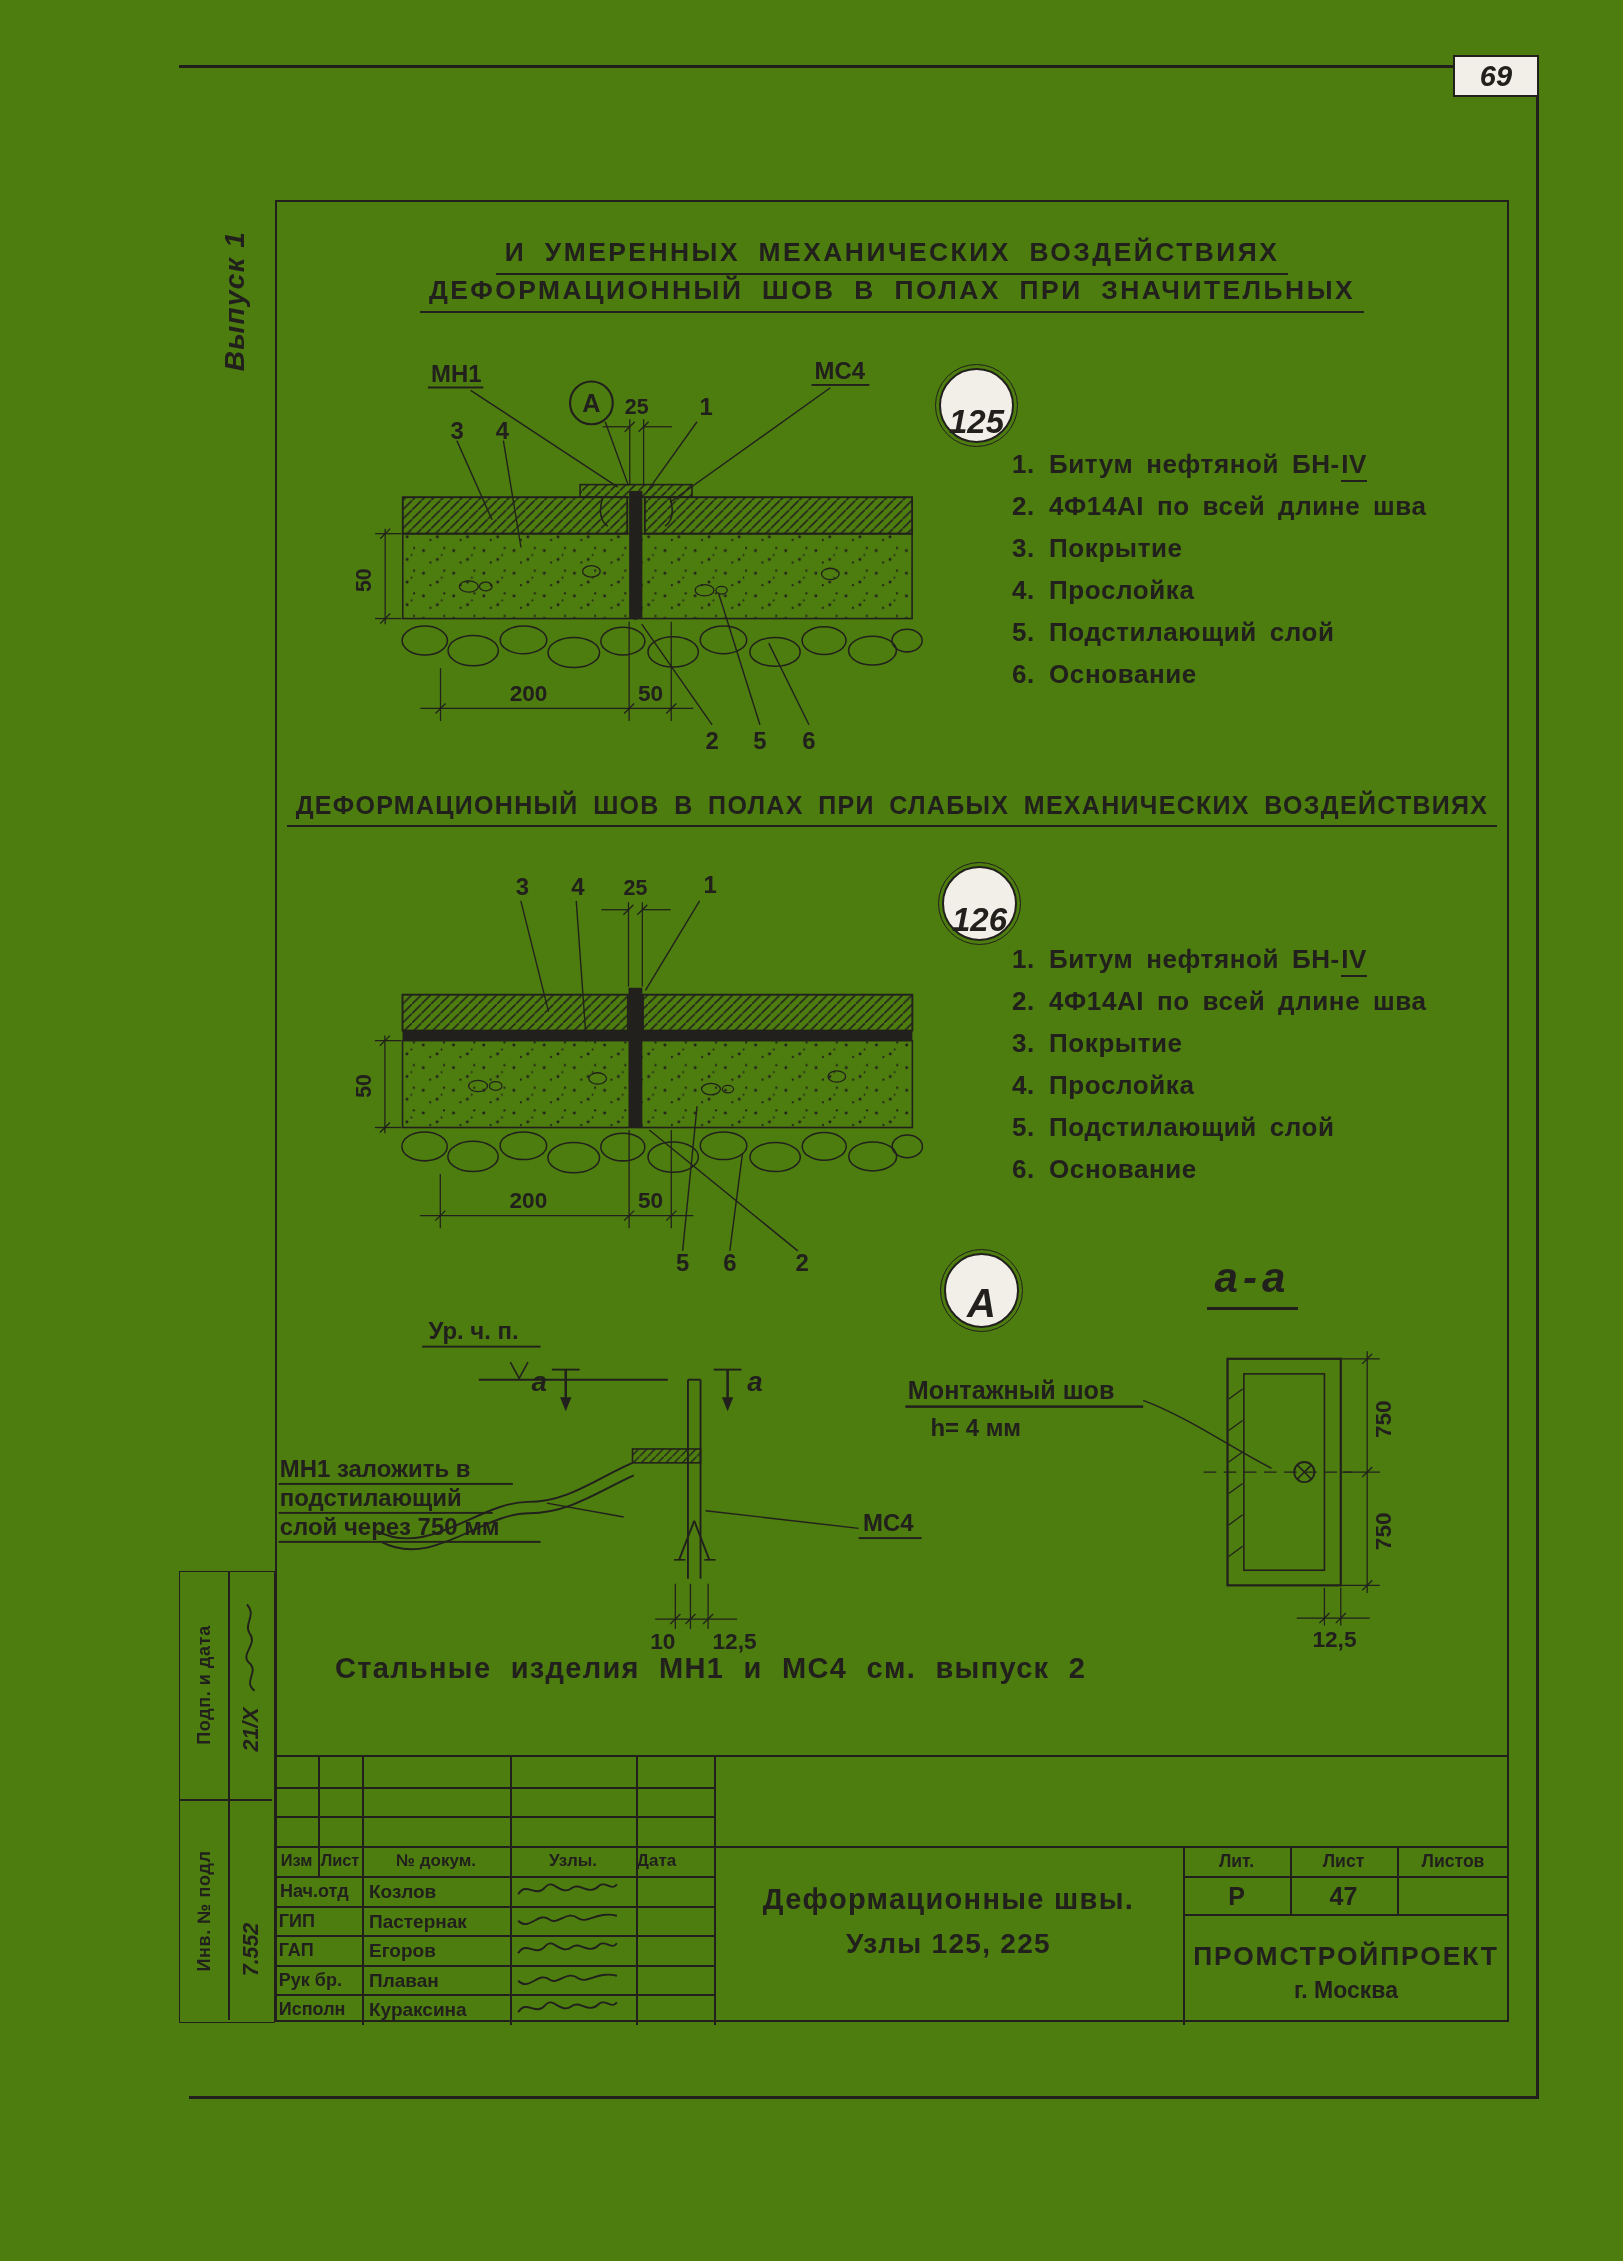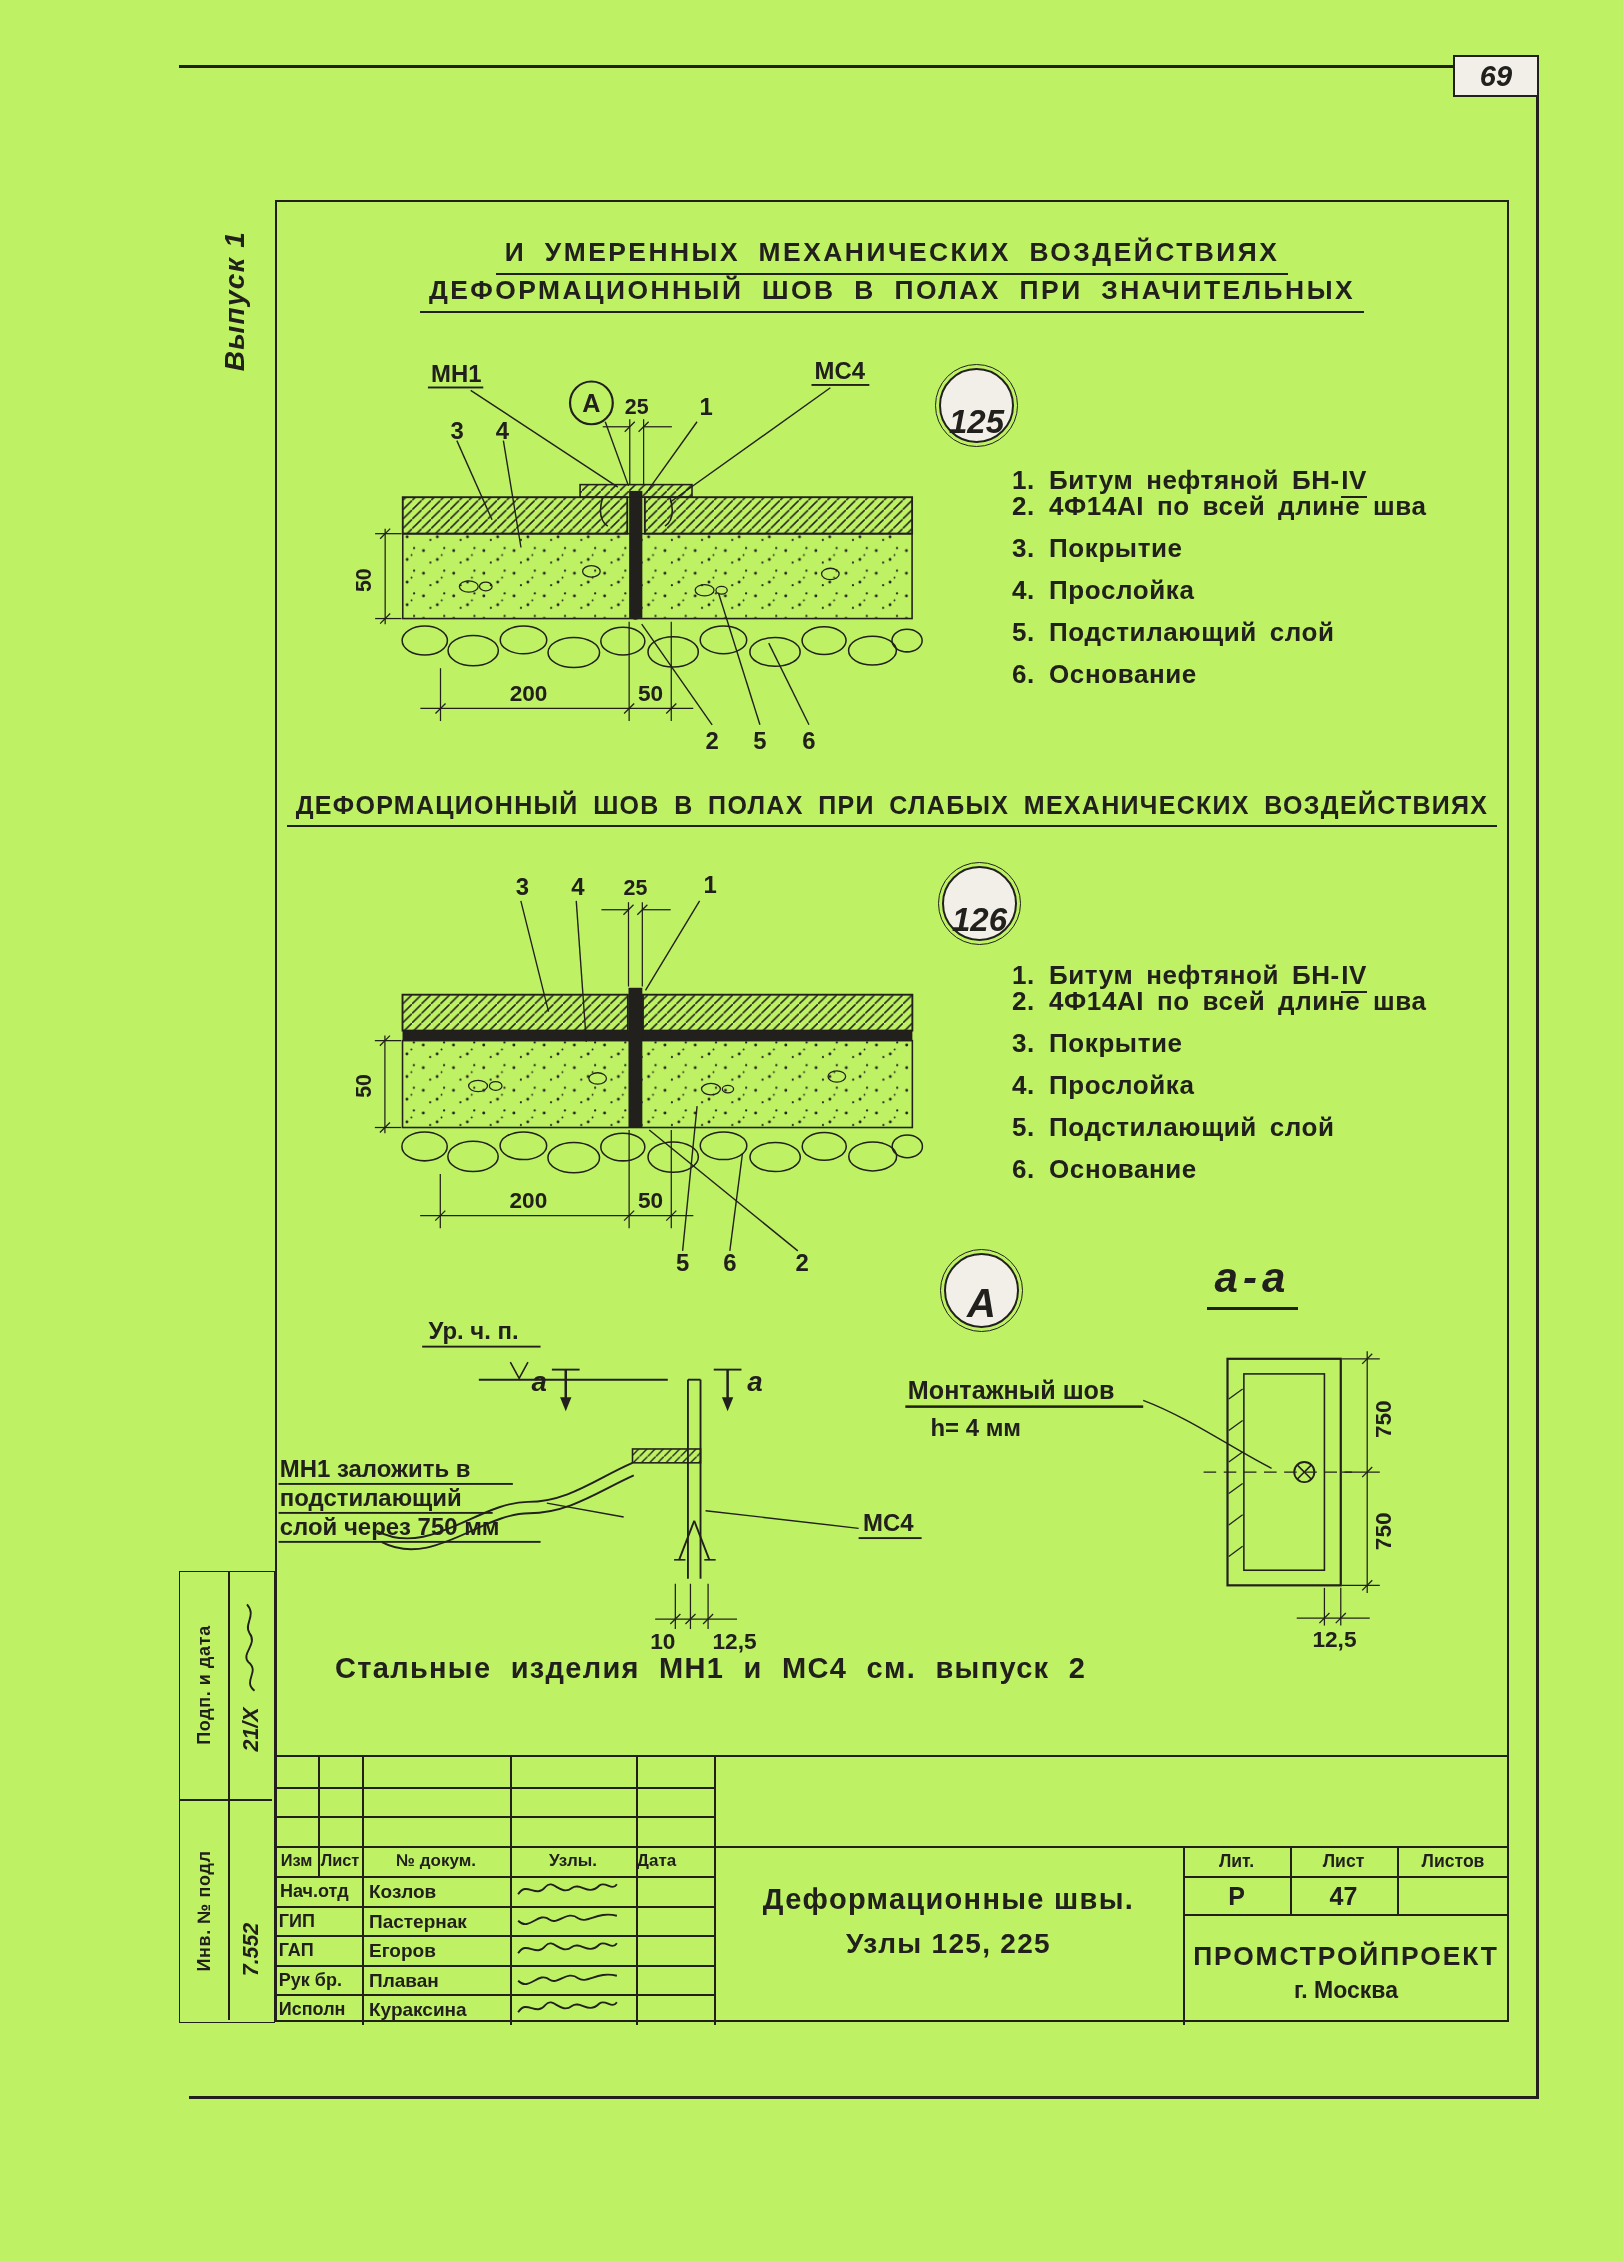--- a/index.html
+++ b/index.html
@@ -1,33 +1,33 @@
 <!DOCTYPE html>
 <html lang="ru" style="font-size:10px"><head>
 <meta charset="utf-8">
 <style>
   html,body{margin:0;padding:0;background:#a9a69d;}
   .sheet{
     position:relative;width:1624px;height:2261px;margin:0 auto;
-    background:#bef264;color:#21201c;
+    background:#4d7c0f;color:#21201c;
     font-family:"Liberation Sans",sans-serif;overflow:hidden;
   }
   .abs{position:absolute;}
   .hl{position:absolute;background:#21201c;height:1.9px;}
   .vl{position:absolute;background:#21201c;width:1.9px;}
   .frame{position:absolute;border:2.5px solid #21201c;box-sizing:border-box;}
   .tline{
     display:inline-block;border-bottom:2.5px solid #21201c;
     padding:0 8.8px 5px;font-weight:bold;letter-spacing:2.5px;word-spacing:8.8px;
   }
   .sec-title{position:absolute;text-align:center;font-weight:bold;}
   .legend{position:absolute;width:504px;}
   .legend-row{display:flex;align-items:baseline;height:42px;font-size:26px;font-weight:bold;letter-spacing:0.6px;word-spacing:5px;}
   .lnum{width:37px;flex:0 0 auto;}
-  .roman{border-bottom:2.5px solid #21201c;margin-left:1.3px;margin-top:16px;}
+  .roman{border-bottom:2.5px solid #21201c;margin-left:1.3px;}
   .badge{
     position:absolute;width:71px;height:71px;border:2.5px solid #21201c;border-radius:50%;
     outline:1.9px solid #21201c;outline-offset:3.1px;
     display:flex;align-items:flex-end;justify-content:center;
     font-size:33px;font-weight:bold;font-style:italic;background:#f1efe7;
   }
   .rot{transform:rotate(-90deg);display:flex;align-items:center;justify-content:center;font-weight:bold;}
   .tb-text{position:absolute;font-weight:bold;text-align:center;}
   .hand{font-style:italic;}
   svg text{font-family:"Liberation Sans",sans-serif;font-weight:bold;fill:#21201c;}

